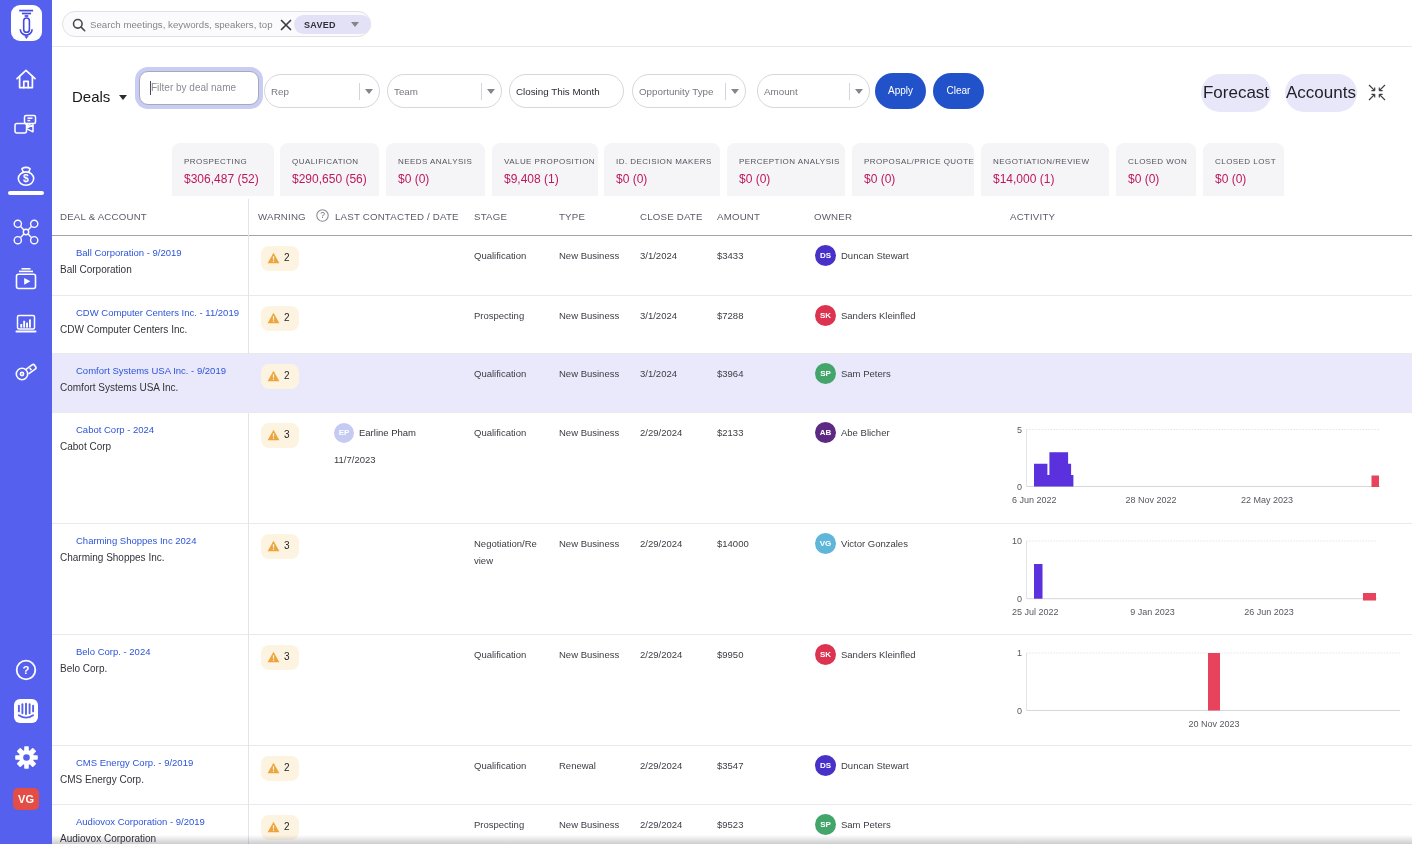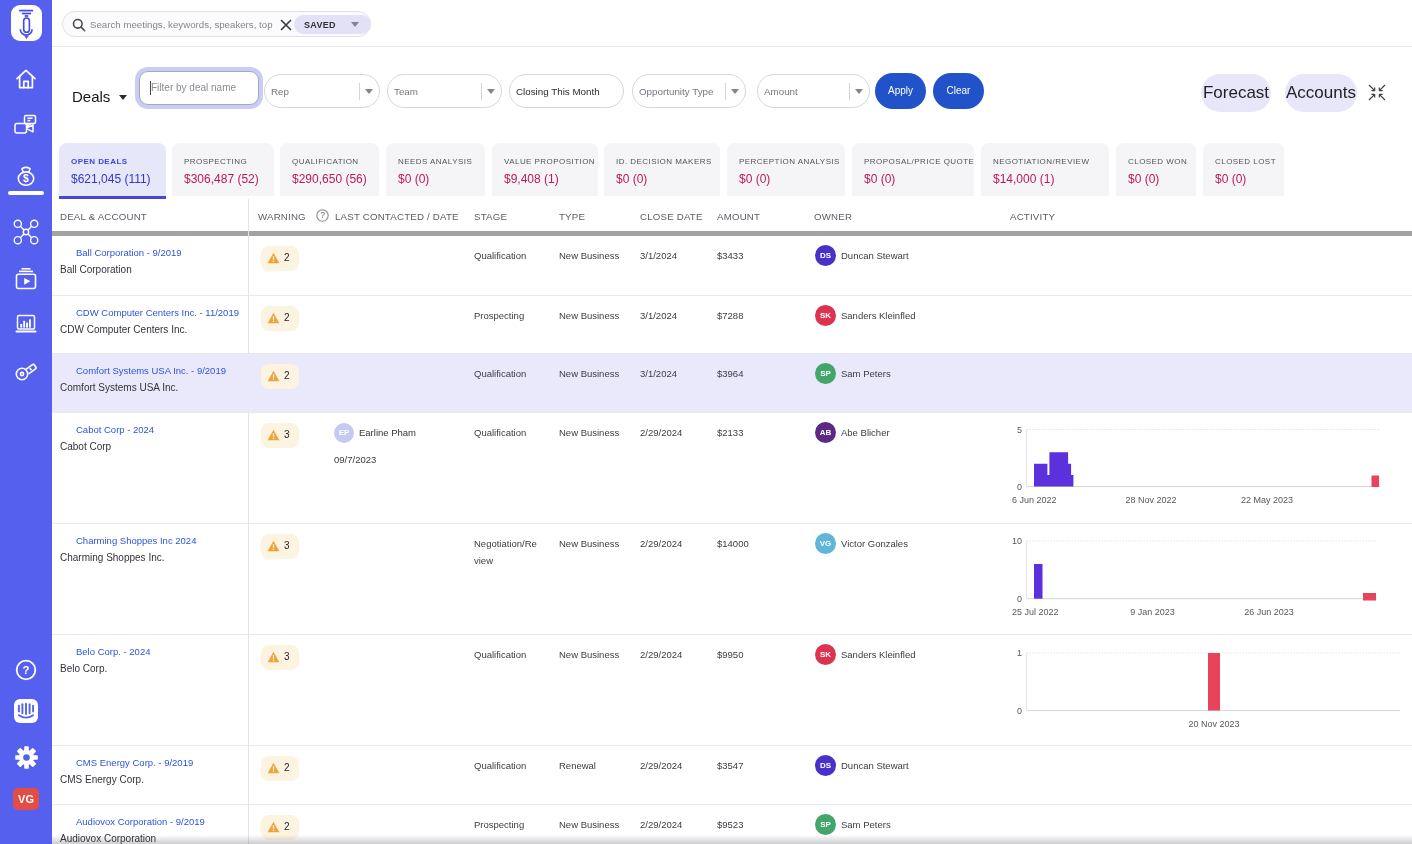--- a/index.html
+++ b/index.html
@@ -40,21 +40,21 @@
 
 #tabs { position:absolute; left:52px; top:143px; width:1360px; height:56px; background:#fff; }
 .tab { position:absolute; top:0; height:53px; background:#f5f5f8; border-radius:8px 8px 0 0; padding:14px 0 0 12px; }
 .tab .l { font-size:8px; letter-spacing:.45px; color:#53535c; font-weight:500; white-space:nowrap; }
 .tab .v { font-size:12px; color:#be185d; margin-top:6px; white-space:nowrap; }
 .tab.on { background:#e7e7fa; border-bottom:3px solid #4549d9; height:56px; }
 .tab.on .l { color:#4046d6; font-weight:bold; }
 .tab.on .v { color:#3038ce; font-weight:500; }
 
 
-#thead { position:absolute; left:52px; top:199px; width:1360px; height:37px; background:#fff; border-bottom:5px solid #a3a3a3; }
+#thead { position:absolute; left:52px; top:199px; width:1360px; height:37px; background:#fff; border-bottom:1px solid #a3a3a3; }
 #thead span { position:absolute; top:12px; font-size:9.7px; font-weight:500; letter-spacing:.2px; color:#5c5c66; white-space:nowrap; }
 #tbody { position:absolute; left:52px; top:236px; width:1360px; height:608px; }
 .row { position:absolute; left:0; width:1360px; background:#fff; border-bottom:1px solid #e9e9ec; }
 .row.hl { background:#e9e9fb; z-index:6; }
 .colline { position:absolute; left:248px; top:199px; width:1px; height:645px; background:#e4e4e8; z-index:5; }
 .dl { position:absolute; left:24px; top:8px; width:185px; font-size:9.5px; line-height:17px; color:#2d55d8; }
 .da { position:absolute; left:8px; top:25px; width:185px; font-size:10px; line-height:17px; color:#33333b; }
 .warn { position:absolute; left:209px; top:10px; width:38px; height:25px; background:#fcf3e1; border-radius:8px; }
 .warn svg { position:absolute; left:6px; top:6px; }
 .warn b { position:absolute; left:23px; top:6px; font-size:10px; font-weight:500; color:#1f1f26; }
@@ -129,24 +129,20 @@
       <g stroke="#3e3e46" stroke-width="1.2" fill="none">
         <path d="M1 1 L6.7 6.7 M6.7 6.7 v-3.3 M6.7 6.7 h-3.3"></path>
         <path d="M17 1 L11.3 6.7 M11.3 6.7 v-3.3 M11.3 6.7 h3.3"></path>
         <path d="M1 16 L6.7 10.3 M6.7 10.3 v3.3 M6.7 10.3 h-3.3"></path>
         <path d="M17 16 L11.3 10.3 M11.3 10.3 v3.3 M11.3 10.3 h3.3"></path>
       </g>
     </svg>
   </div>
 
   <div id="tabs">
-    <div class="tab on" style="left:7px;width:107px">
-        <div class="l">OPEN DEALS</div>
-        <div class="v">$621,045 (111)</div>
-      </div>
     <div class="tab" style="left:120px;width:102px">
         <div class="l">PROSPECTING</div>
         <div class="v">$306,487 (52)</div>
       </div>
     <div class="tab" style="left:228px;width:99px">
         <div class="l">QUALIFICATION</div>
         <div class="v">$290,650 (56)</div>
       </div>
     <div class="tab" style="left:334px;width:99px">
         <div class="l">NEEDS ANALYSIS</div>
@@ -265,21 +261,21 @@
           <b>3</b>
         </div>
       <div class="cell c-stage">Qualification</div>
         <div class="cell c-type">New Business</div>
       <div class="cell c-close">2/29/2024</div>
         <div class="cell c-amt">$2133</div>
       <div class="av" style="background:#5c2a82">AB</div>
         <div class="oname">Abe Blicher</div>
       <div class="lcav">EP</div>
         <div class="lcn">Earline Pham</div>
-        <div class="lcd">09/7/2023</div>
+        <div class="lcd">11/7/2023</div>
       <svg class="chart" width="407" height="111" viewBox="0 0 407 111">
         <line x1="21.5" y1="16.5" x2="375" y2="16.5" stroke="#e4e4e6" stroke-width="1" stroke-dasharray="1.5,1.5"></line>
         <line x1="21.5" y1="73.5" x2="375" y2="73.5" stroke="#d7d7da" stroke-width="1"></line>
         <line x1="21.5" y1="16.5" x2="21.5" y2="73.5" stroke="#e4e4e6" stroke-width="1"></line>
         <text x="17" y="19.5" font-size="9" text-anchor="end">5</text>
         <text x="17" y="76.5" font-size="9" text-anchor="end">0</text>
         <path d="M29 73.5 V50.7 H42.4 V62.1 H44.4 V39.3 H63.1 V50.7 H66.1 V62.1 H68.4 V73.5 Z" fill="#5b30dd"></path>
         <rect x="366.5" y="62.5" width="7.5" height="11.5" fill="#e8435c"></rect>
         <text x="7" y="89.5" font-size="9" text-anchor="start">6 Jun 2022</text>
         <text x="146" y="89.5" font-size="9" text-anchor="middle">28 Nov 2022</text>

